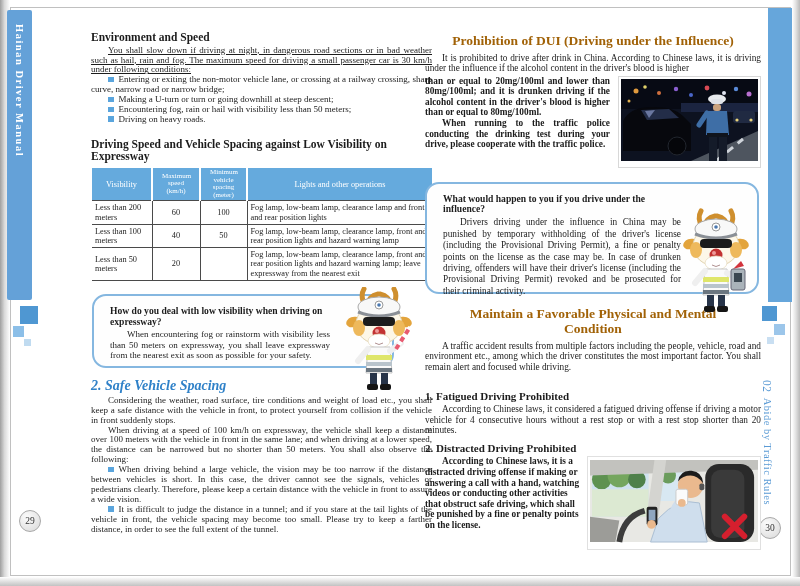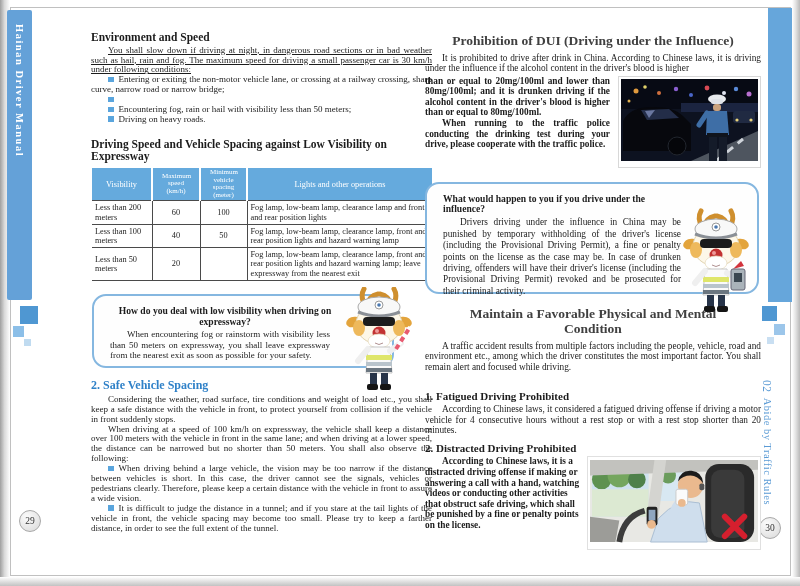--- a/index.html
+++ b/index.html
@@ -33,22 +33,22 @@
 
   
   .col { position:absolute; }
   .col-left  { left:56px; top:31px; width:341px;margin-left:35px; }
   .col-right { left:425px; top:33px; width:336px; }
 
   .body-txt { font-size:9px;  line-height:9.9px;  text-align:justify; }
   .body-txt-r { font-size:9.3px; line-height:10.6px; text-align:justify; }
   .indent { text-indent:17px; }
   .sec-head { font-size:11.5px; font-weight:bold; line-height:12.6px; }
-  .blue-sub { font-size:12px; font-weight:bold; color:#2f81c8; }
-  .blue-center { font-size:13.5px; font-weight:bold; color:#404040; text-align:center; line-height:15.5px; }
+  .blue-sub { font-size:14px; font-weight:bold; color:#2f81c8;font-style:italic; }
+  .blue-center { font-size:13.5px; font-weight:bold; color:#a16207; text-align:center; line-height:15.5px; }
 
   .bullet { text-indent:17px; }
   .bq { display:inline-block; width:5.5px; height:5.5px; background:#5aa5dd; margin-right:5px; }
 
   
   table.vis { width:340px; margin-left:1px; border-collapse:collapse; table-layout:fixed; }
   table.vis th { background:#65aadd; color:#fff; font-weight:normal; text-align:center;
     vertical-align:middle; padding:1px 9px; border-left:2px solid #fff; }
   table.vis th:first-child { border-left:none; }
   th.h-main { font-size:8.3px; line-height:9px; }
@@ -97,21 +97,21 @@
 
   <div class="page-circle" style="left:19px; top:510px;">29</div>
   <div class="page-circle" style="left:759px; top:517px;">30</div>
 
   <div class="col col-left">
 
     <div class="sec-head">Environment and Speed</div>
     <p class="body-txt indent" style="margin-top:2px;text-decoration:underline;">You shall slow down if driving at night, in dangerous road sections or in bad weather such as hail, rain and fog. The maximum speed for driving a small passenger car is 30 km/h under following conditions:</p>
 
     <p class="body-txt bullet"><span class="bq"></span><span>Entering or exiting the non-motor vehicle lane, or crossing at a railway crossing, sharp curve, narrow road or narrow bridge;</span></p>
-    <p class="body-txt bullet"><span class="bq"></span></p>
+    <p class="body-txt bullet"><span class="bq"></span><span>Making a U-turn or turn or going downhill at steep descent;</span></p>
     <p class="body-txt bullet"><span class="bq"></span><span>Encountering fog, rain or hail with visibility less than 50 meters;</span></p>
     <p class="body-txt bullet"><span class="bq"></span><span>Driving on heavy roads.</span></p>
 
     <div class="sec-head" style="margin-top:13px;">Driving Speed and Vehicle Spacing against Low Visibility on Expressway</div>
 
     <table class="vis" style="margin-top:5px;">
       <colgroup>
           <col style="width:60px">
           <col style="width:48px">
           <col style="width:47px">
@@ -141,21 +141,21 @@
         <tr>
           <td>Less than 50 meters</td>
           <td class="c-num">20</td>
           <td class="c-num"></td>
           <td>Fog lamp, low-beam lamp, clearance lamp, front and rear position lights and hazard warning lamp; leave expressway from the nearest exit</td>
         </tr>
       </tbody>
     </table>
 
     <div class="tipbox" style="margin-top:13px; margin-left:1px; width:302px; height:74px; padding:10px 62px 6px 16px;">
-      <div class="tip-title" style="width:230px;text-align:center;">How do you deal with low visibility when driving on expressway?</div>
+      <div class="tip-title" style="width:230px;">How do you deal with low visibility when driving on expressway?</div>
       <p class="body-txt indent" style="margin-top:2px; line-height:10.2px;">When encountering fog or rainstorm with visibility less than 50 meters on expressway, you shall leave expressway from the nearest exit as soon as possible for your safety.</p>
 
       <svg class="mascot" style="right:-20px; top:-9px;" width="66" height="106" viewBox="0 0 66 106">
         <path d="M20,20 C15,12 15,7 18,2 M20,20 C22,11 27,8 32,7" stroke="#cf8f2e" stroke-width="5" fill="none" stroke-linecap="round"></path>
         <path d="M46,20 C51,12 51,7 48,2 M46,20 C44,11 39,8 34,7" stroke="#cf8f2e" stroke-width="5" fill="none" stroke-linecap="round"></path>
         <ellipse cx="7" cy="35" rx="7" ry="5" fill="#e3a43c" transform="rotate(-22 7 35)"></ellipse>
         <ellipse cx="59" cy="35" rx="7" ry="5" fill="#e3a43c" transform="rotate(22 59 35)"></ellipse>
         <ellipse cx="33" cy="37" rx="23" ry="20" fill="#fdf7e8" stroke="#e0d3b0"></ellipse>
         <ellipse cx="13" cy="41" rx="6" ry="8" fill="#eeb95c"></ellipse>
         <ellipse cx="53" cy="41" rx="6" ry="8" fill="#eeb95c"></ellipse>

